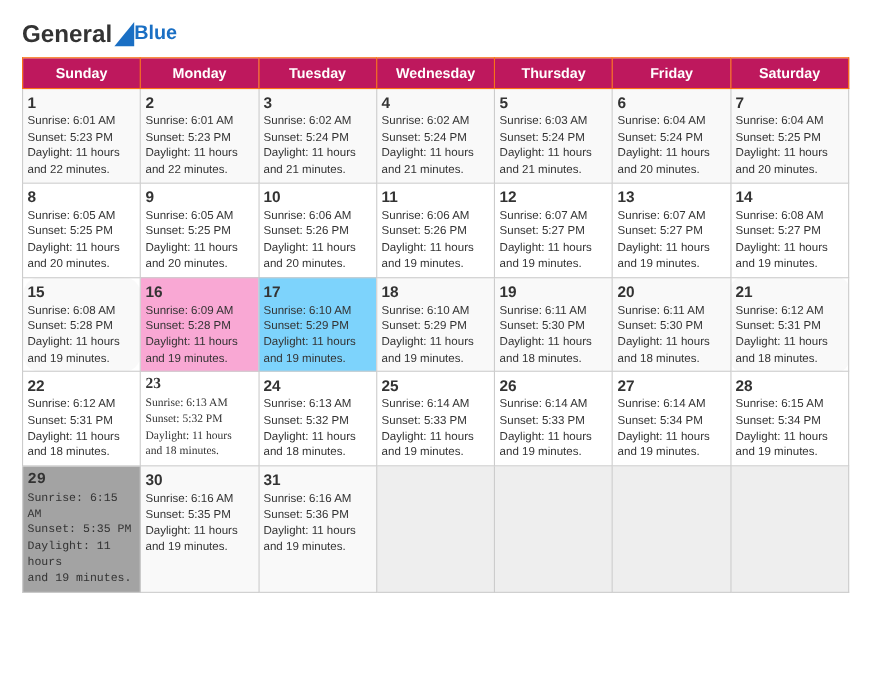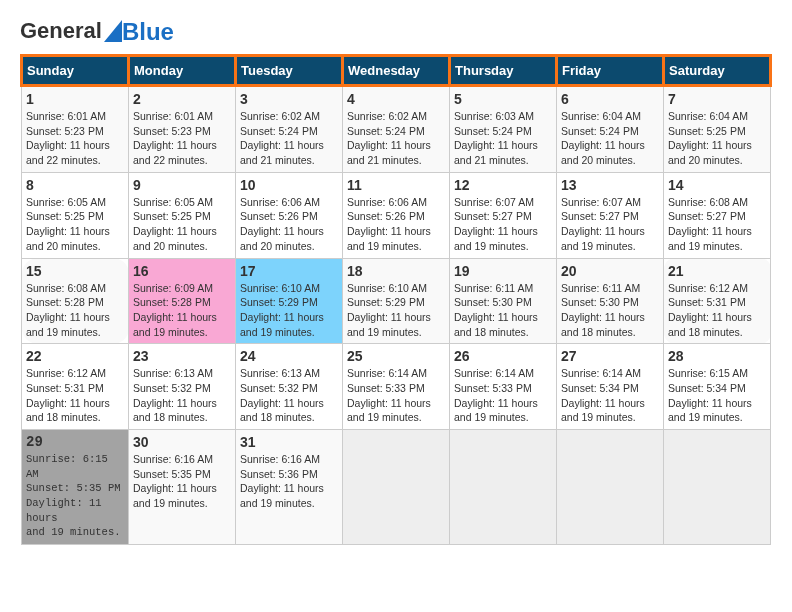--- a/index.html
+++ b/index.html
@@ -51,27 +51,27 @@
       font-size: 15px;
       color: #555;
       font-weight: normal;
     }
     .calendar {
       width: 100%;
       border-collapse: collapse;
       font-size: 11px;
     }
     .calendar thead tr th {
-      background-color: #0c4a6e;
+      background-color: #be185d;
       color: #fff;
       padding: 6px 4px;
-      text-align: left;
+      text-align: center;
       font-size: 13px;
       font-weight: bold;
-      border: 3px solid #f97316;
+      border: 1px solid #f97316;
     }
     .calendar tbody tr td {
       border: 1px solid #ccc;
       vertical-align: top;
       padding: 4px;
       width: 107px;
       min-height: 80px;
       background: #fff;
     }
     .calendar tbody tr:nth-child(odd) td {
@@ -95,21 +95,21 @@
   </style>
 </head>
 <body>
 
 <div class="header">
   <div class="logo">
     <div class="logo-row">
       <span class="logo-text">General</span>
       <div class="logo-triangle"></div>
     </div>
-    <span class="logo-text" style="color:#1a6fc4;font-size:24px;font-weight:bold;">Blue</span>
+    <span class="logo-text" style="color:#1a6fc4;font-size:18px;font-weight:bold;">Blue</span>
   </div>
   <div class="title-block">
     <h1></h1>
     <h2></h2>
   </div>
 </div>
 
 <table class="calendar">
   <thead>
     <tr>
@@ -211,21 +211,21 @@
         <td style="background: rgb(249, 249, 249); border-radius: 11px;">
         <span class="day-number">21</span>
         <div class="day-info">Sunrise: 6:12 AM<br>Sunset: 5:31 PM<br>Daylight: 11 hours<br>and 18 minutes.</div>
       </td>
       </tr>
       <tr>
         <td style="background: rgb(255, 255, 255);">
         <span class="day-number">22</span>
         <div class="day-info">Sunrise: 6:12 AM<br>Sunset: 5:31 PM<br>Daylight: 11 hours<br>and 18 minutes.</div>
       </td>
-        <td style="background: rgb(255, 255, 255);">
+        <td style="background: rgb(255, 255, 255); font-family: Liberation Serif, serif;">
         <span class="day-number">23</span>
         <div class="day-info">Sunrise: 6:13 AM<br>Sunset: 5:32 PM<br>Daylight: 11 hours<br>and 18 minutes.</div>
       </td>
         <td style="background: rgb(255, 255, 255);">
         <span class="day-number">24</span>
         <div class="day-info">Sunrise: 6:13 AM<br>Sunset: 5:32 PM<br>Daylight: 11 hours<br>and 18 minutes.</div>
       </td>
         <td style="background: rgb(255, 255, 255);">
         <span class="day-number">25</span>
         <div class="day-info">Sunrise: 6:14 AM<br>Sunset: 5:33 PM<br>Daylight: 11 hours<br>and 19 minutes.</div>

